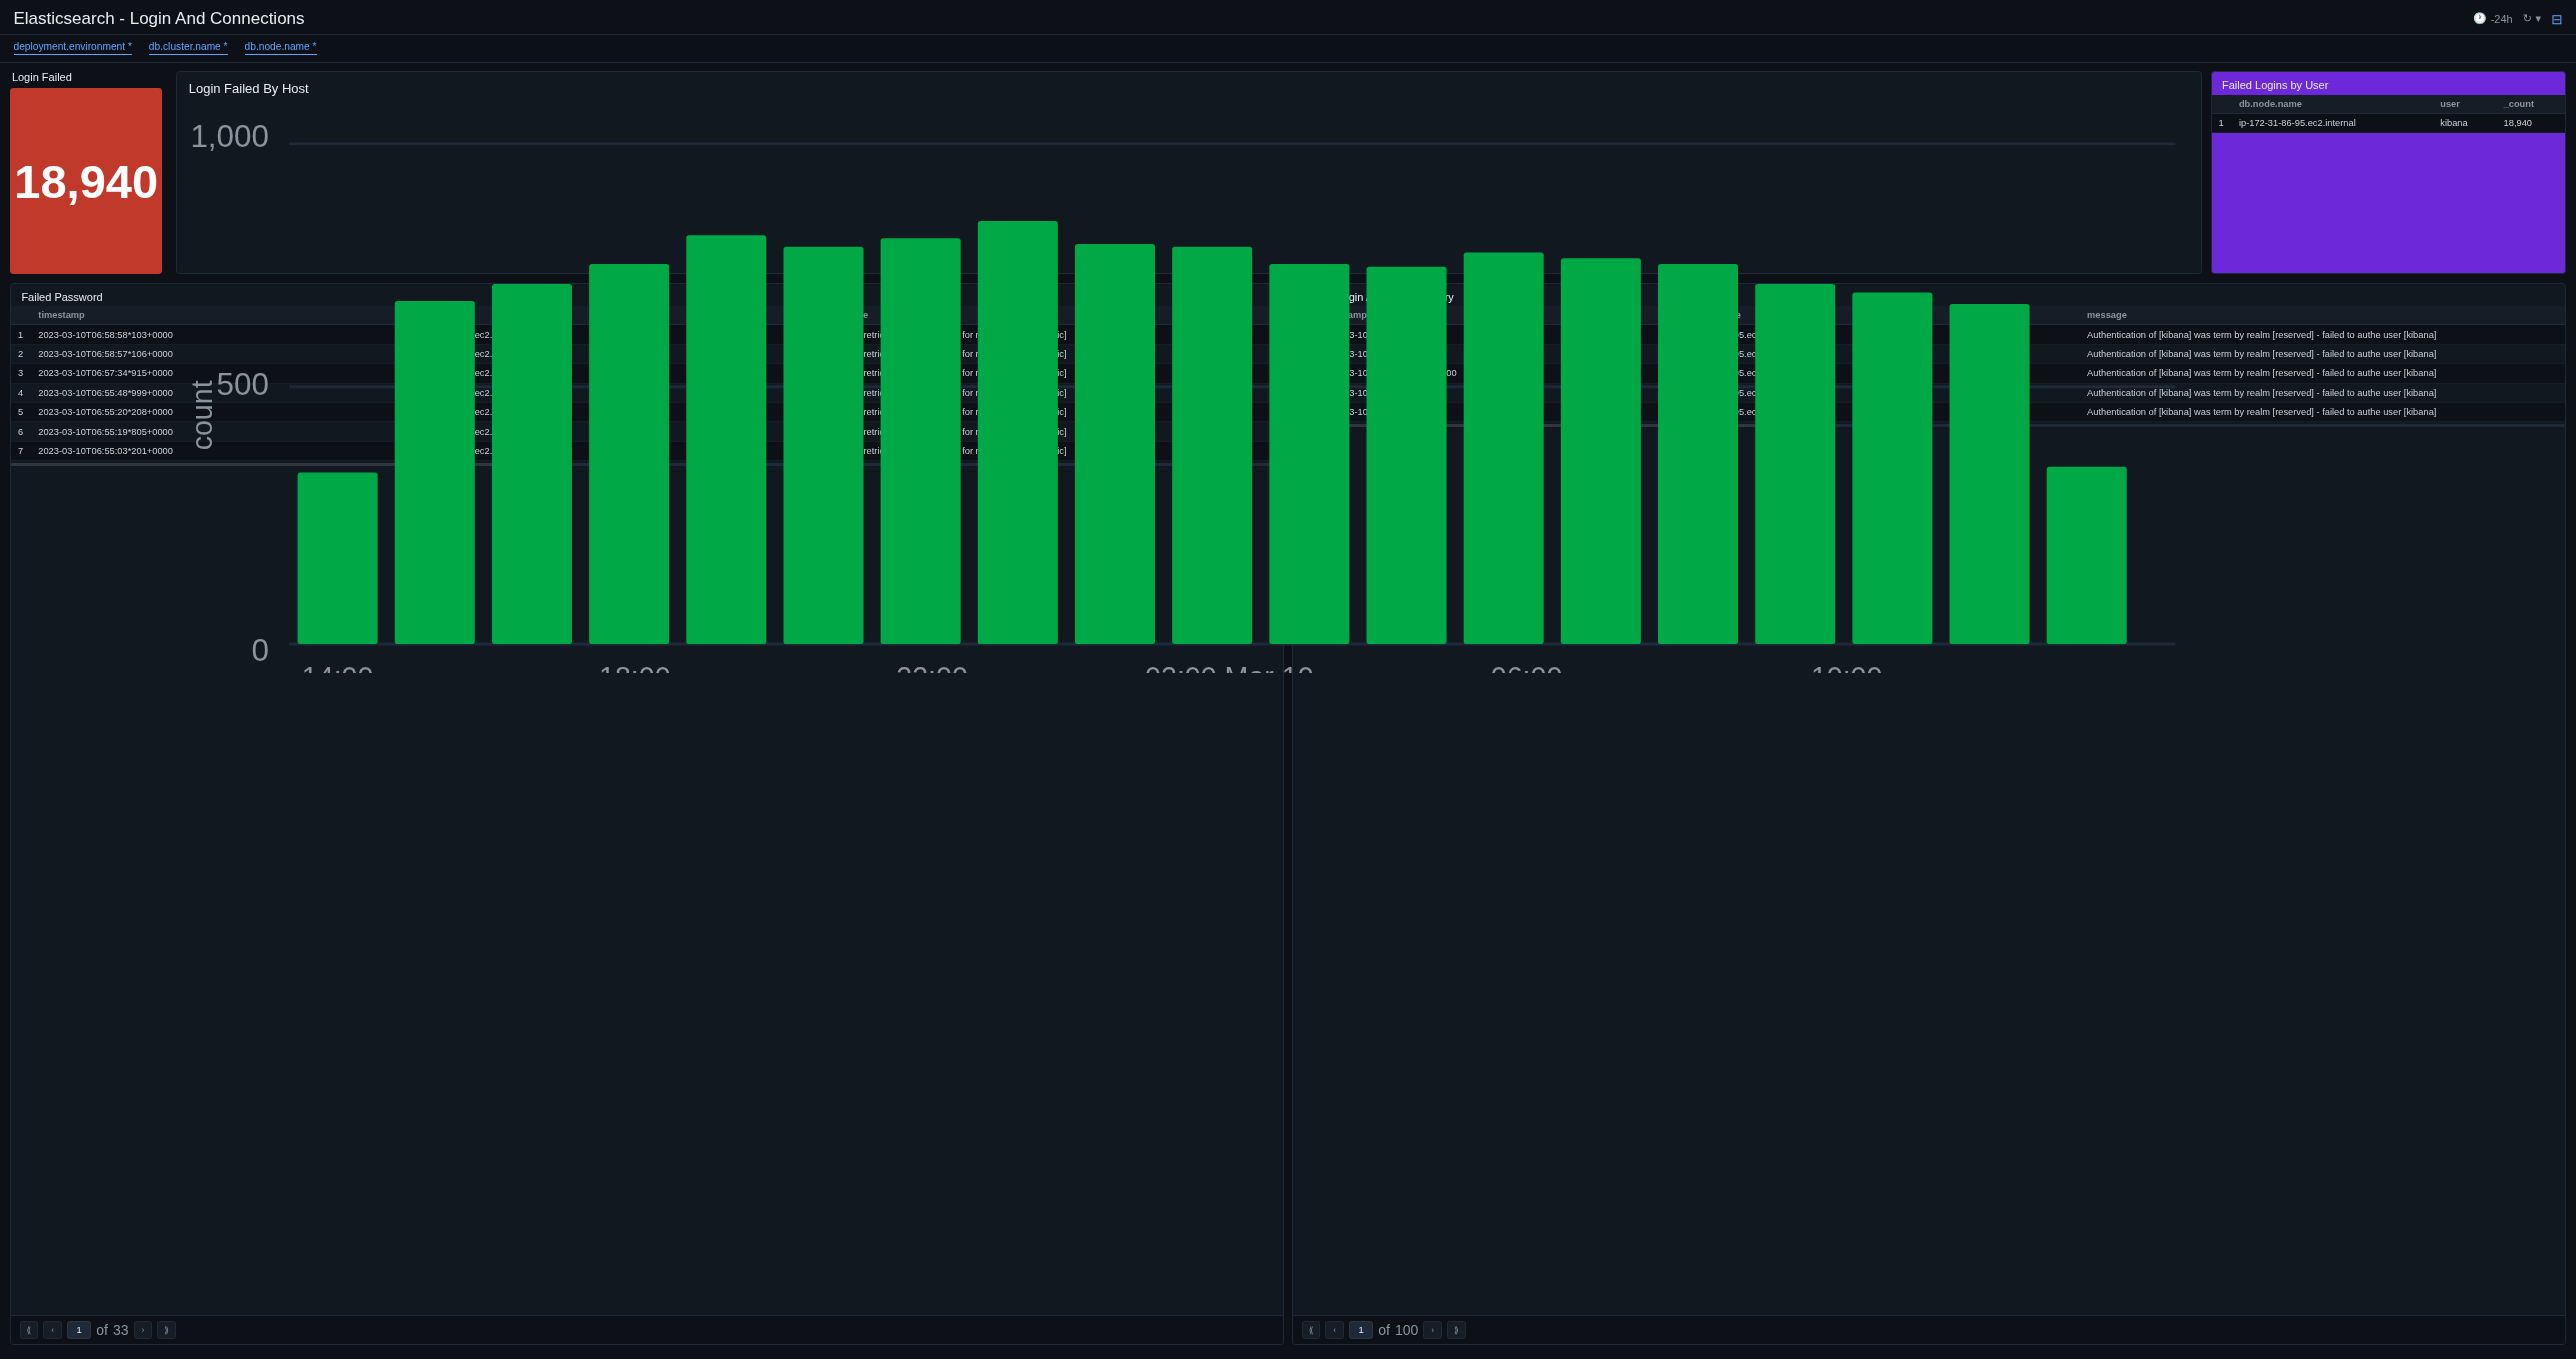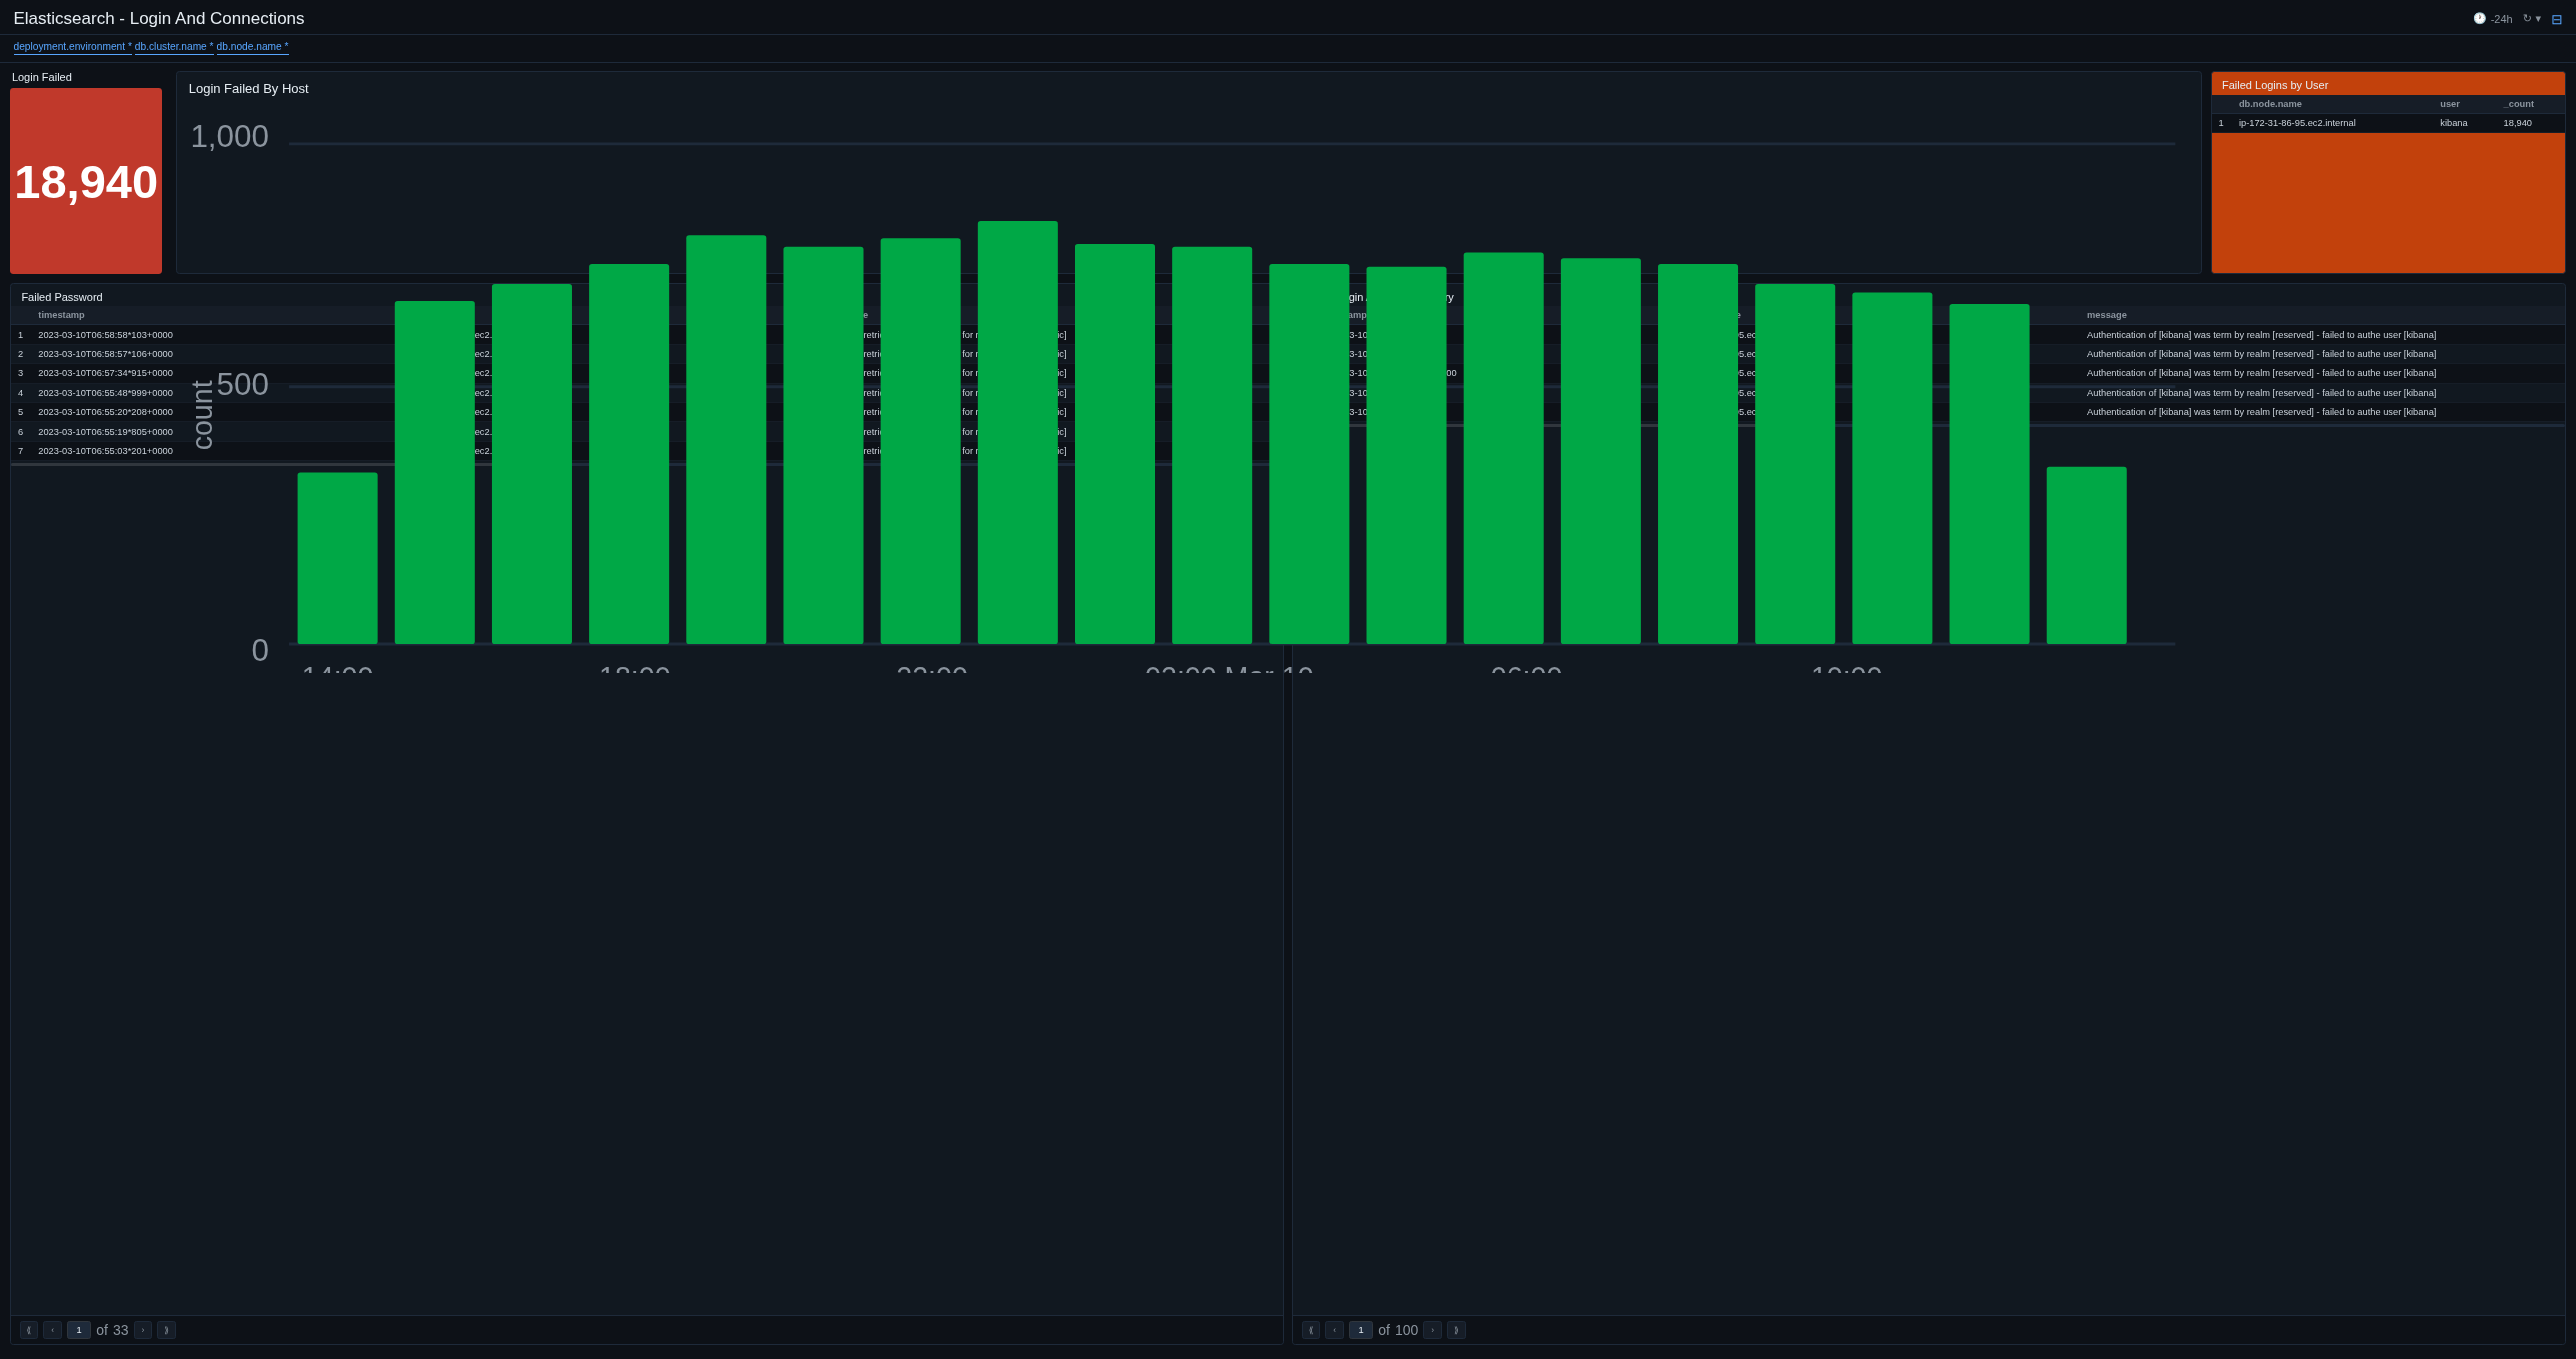--- a/index.html
+++ b/index.html
@@ -31,21 +31,21 @@
     .header-control {
       display: flex;
       align-items: center;
       gap: 3.4px;
       color: #8b949e;
       font-size: 11px;
     }
     .filter-bar {
       display: flex;
       align-items: center;
-      gap: 3px;
+      gap: 17px;
       padding: 6.8px 13.5px;
       border-bottom: 0.8px solid #1e2a3a;
       text-align: center;
     }
     .filter-pill {
       color: #58a6ff;
       font-size: 10.2px;
       border-bottom: 1.7px solid #58a6ff;
       padding-bottom: 1.7px;
     }
@@ -98,21 +98,21 @@
     .chart-area {
       flex: 1;
       display: flex;
       flex-direction: column;
       position: relative;
     }
     .chart-svg {
       flex: 1;
     }
     .table-panel {
-      background: #c2410c;
+      background: #6d28d9;
       border: 0.8px solid #1e2a3a;
       border-radius: 3.4px;
       min-width: 355px;
       width: 355px;
       display: flex;
       flex-direction: column;
     }
     .table-panel-title {
       font-size: 11px;
       color: #e6edf3;

